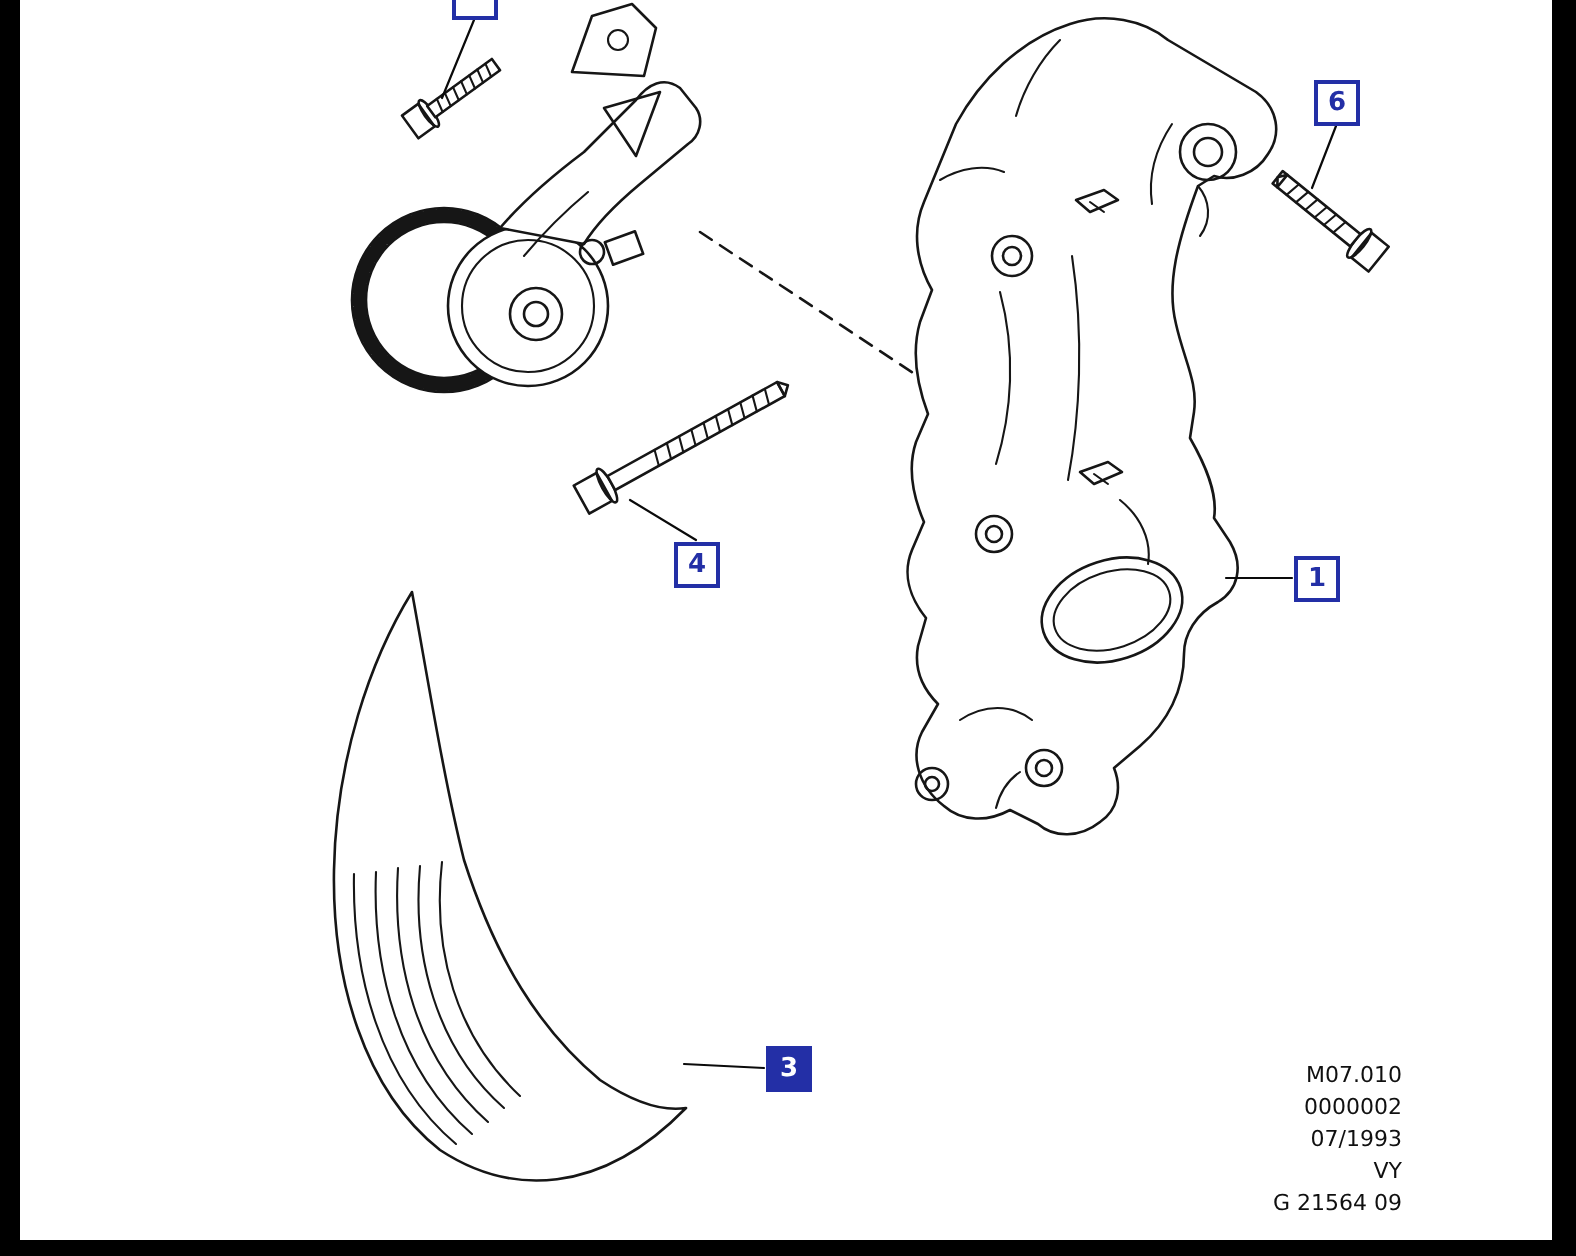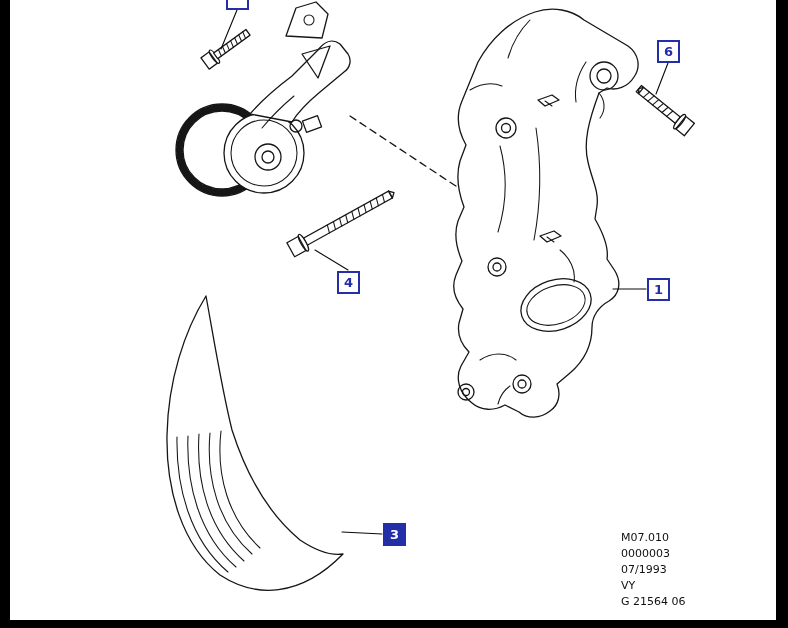--- a/index.html
+++ b/index.html
@@ -20,21 +20,21 @@
   svg.art .dashed{stroke-dasharray:7 5;}
   svg.art .ribs{stroke-width:7;stroke-dasharray:2.5 3.5;}
   .callout{
     position:absolute;width:19px;height:19px;border:2px solid #232fa6;
     background:#ffffff;color:#232fa6;font-size:13px;font-weight:bold;
     display:flex;align-items:center;justify-content:center;line-height:1;
     cursor:pointer;box-sizing:content-box;
   }
   .callout.filled{background:#232fa6;color:#ffffff;}
   .footer{
-    position:absolute;left:621px;top:530px;width:80px;text-align:left;
+    position:absolute;left:621px;top:530px;width:80px;text-align:right;
     color:#101010;font-size:11px;line-height:16px;
   }
 </style>
 </head>
 <body>
 
 <div class="stage">
 
   <div class="canvas"></div>
 
@@ -202,19 +202,19 @@
   </div>
   <div class="callout" style="left:647px;top:278px;">
     <span>1</span>
   </div>
   <div class="callout filled" style="left:383px;top:523px;">
     <span>3</span>
   </div>
 
   <div class="footer">
     <div>M07.010</div>
-    <div>0000003</div>
+    <div>0000002</div>
     <div>07/1993</div>
     <div>VY</div>
-    <div>G 21564 06</div>
+    <div>G 21564 09</div>
   </div>
 
 </div>
 
 </body></html>

